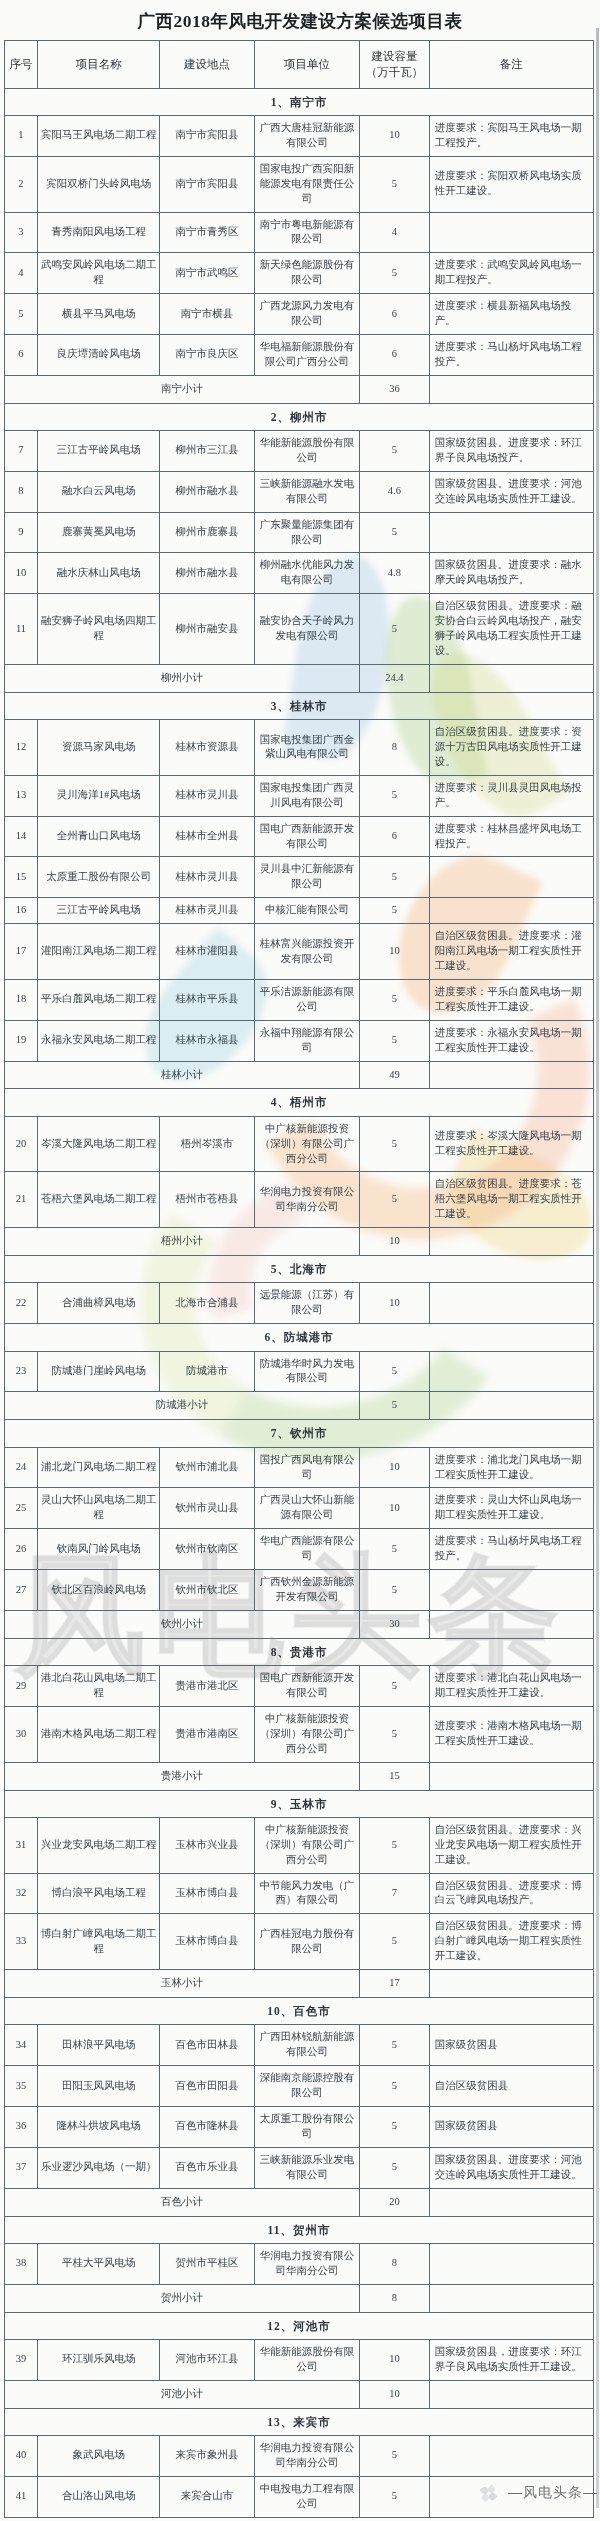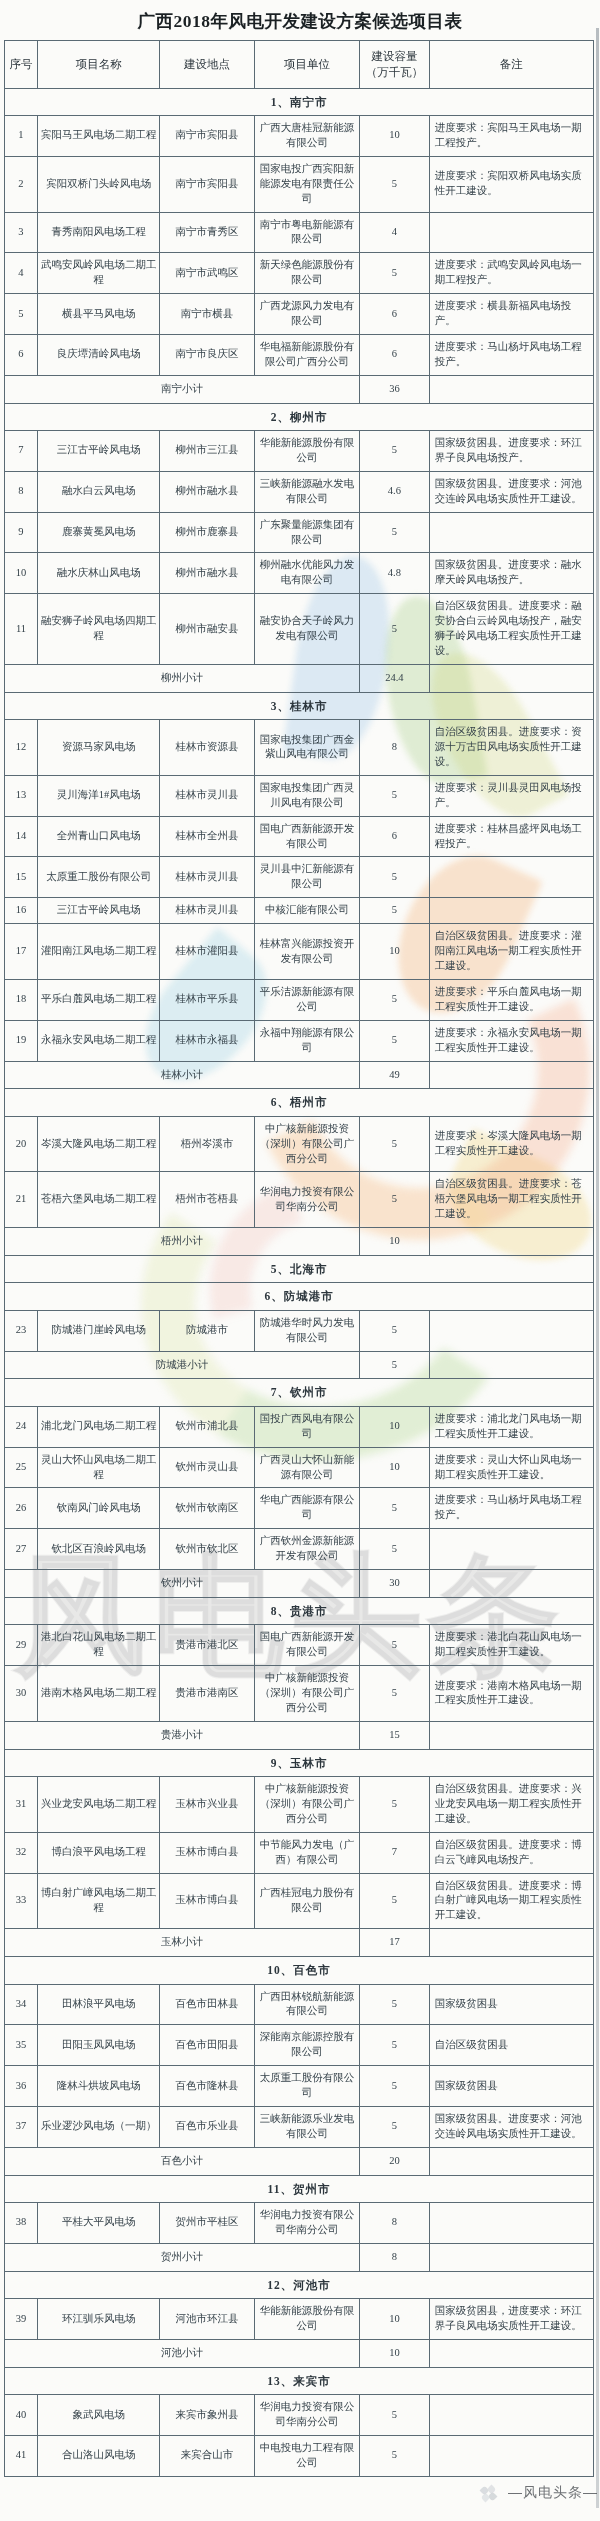--- a/index.html
+++ b/index.html
@@ -288,21 +288,21 @@
           <td>永福中翔能源有限公司</td>
           <td>5</td>
           <td class="remark">进度要求：永福永安风电场一期工程实质性开工建设。</td>
         </tr>
         <tr class="subtotal-row">
           <td colspan="4">桂林小计</td>
           <td>49</td>
           <td class="remark"></td>
         </tr>
         <tr class="section-row">
-          <td colspan="6">6、梧州市</td>
+          <td colspan="6">4、梧州市</td>
         </tr>
         <tr class="project-row">
           <td>20</td>
           <td>岑溪大隆风电场二期工程</td>
           <td>梧州岑溪市</td>
           <td>中广核新能源投资（深圳）有限公司广西分公司</td>
           <td>5</td>
           <td class="remark">进度要求：岑溪大隆风电场一期工程实质性开工建设。</td>
         </tr>
         <tr class="project-row">
@@ -313,20 +313,28 @@
           <td>5</td>
           <td class="remark">自治区级贫困县。进度要求：苍梧六堡风电场一期工程实质性开工建设。</td>
         </tr>
         <tr class="subtotal-row">
           <td colspan="4">梧州小计</td>
           <td>10</td>
           <td class="remark"></td>
         </tr>
         <tr class="section-row">
           <td colspan="6">5、北海市</td>
+        </tr>
+        <tr class="project-row">
+          <td>22</td>
+          <td>合浦曲樟风电场</td>
+          <td>北海市合浦县</td>
+          <td>远景能源（江苏）有限公司</td>
+          <td>10</td>
+          <td class="remark"></td>
         </tr>
         <tr class="section-row">
           <td colspan="6">6、防城港市</td>
         </tr>
         <tr class="project-row">
           <td>23</td>
           <td>防城港门崖岭风电场</td>
           <td>防城港市</td>
           <td>防城港华时风力发电有限公司</td>
           <td>5</td>

